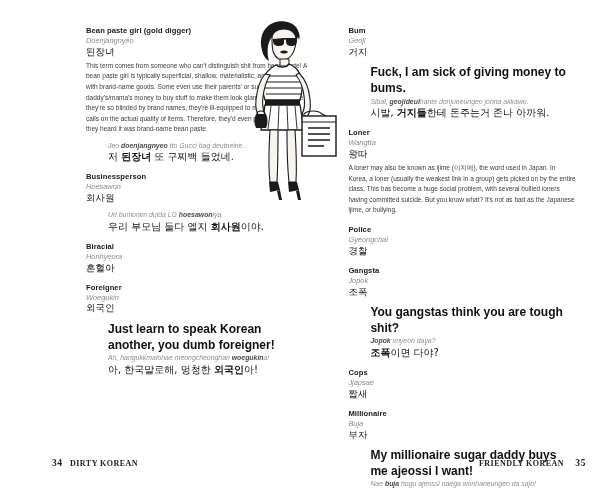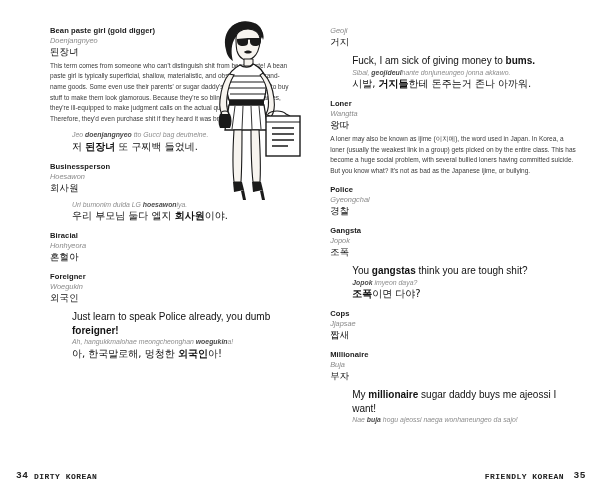--- a/index.html
+++ b/index.html
@@ -8,20 +8,21 @@
     background:#ffffff;
     font-family:"Liberation Sans", sans-serif;
     overflow:hidden;
     position:relative;
   }
   .page{
     position:absolute;inset:0;
     display:flex;
     box-sizing:border-box;
     padding:26px 16px 0 16px;
+    margin-left:36px;
   }
   .col{
     width:274px;
     box-sizing:border-box;
     position:relative;
   }
   .col.left{padding-left:34px;padding-right:10px;width:300px;}
   .col.right{padding-left:30px;padding-right:8px;width:300px;}
 
   .entry{margin-bottom:9px;}
@@ -51,22 +52,22 @@
     color:#3a3a3a;
     line-height:1.62;
     margin-top:3px;
     text-align:left;
   }
   .example{
     margin-top:6px;
     margin-left:22px;
   }
   .ex-en{
-    font-size:10px;
-    font-weight:normal;
+    font-size:12px;
+    font-weight:bold;
     color:#111;
     line-height:1.36;
   }
   .ex-ro{
     font-size:6.9px;
     font-style:italic;
     color:#8d8d8d;
     line-height:1.38;
   }
   .ex-ro b{color:#4a4a4a;font-style:italic;}
@@ -79,22 +80,22 @@
   .ex-ko b{font-weight:bold;}
 
   
   .footer{
     position:absolute;
     left:0;right:0;bottom:0;
     height:34px;
   }
   .pg{
     position:absolute;
-    bottom:13px;
-    font-family:Liberation Mono, monospace;
+    bottom:26px;
+    font-family:Liberation Serif, serif;
     font-weight:bold;
     font-size:8px;
     color:#222;
     letter-spacing:0.06em;
     text-align:center;
   }
   .pg-num{font-size:9.5px;}
   .pg-left-num{left:16px;}
   .pg-left-txt{left:34px;}
   .pg-right-txt{right:36px;padding-left:12px;}
@@ -140,31 +141,32 @@
       <div class="term">Biracial</div>
       <div class="roman">Honhyeora</div>
       <div class="hangul">혼혈아</div>
     </div>
 
     <div class="entry">
       <div class="term">Foreigner</div>
       <div class="roman">Woegukin</div>
       <div class="hangul">외국인</div>
       <div class="example">
-        <div class="ex-en"><span>Just learn to speak Police already, you dumb </span><b>foreigner!</b><span></span></div>
+        <div class="ex-en"><span>Just learn to speak Korean another, you dumb </span><b>foreigner!</b><span></span></div>
         <div class="ex-ro"><span>Ah, hangukkmalohae meongcheonghan </span><b>woegukin</b><span>a!</span></div>
         <div class="ex-ko"><span>아, 한국말로해, 멍청한 </span><b>외국인</b><span>아!</span></div>
       </div>
     </div>
 
   </div>
 
   <div class="col right">
 
     <div class="entry">
+      <div class="term">Bum</div>
       <div class="roman">Geoji</div>
       <div class="hangul">거지</div>
       <div class="example">
         <div class="ex-en"><span>Fuck, I am sick of giving money to </span><b>bums.</b><span></span></div>
         <div class="ex-ro"><span>Sibal, </span><b>geojideul</b><span>hante donjuneungeo jonna akkawo.</span></div>
         <div class="ex-ko"><span>시발, </span><b>거지들</b><span>한테 돈주는거 존나 아까워.</span></div>
       </div>
     </div>
 
     <div class="entry">

